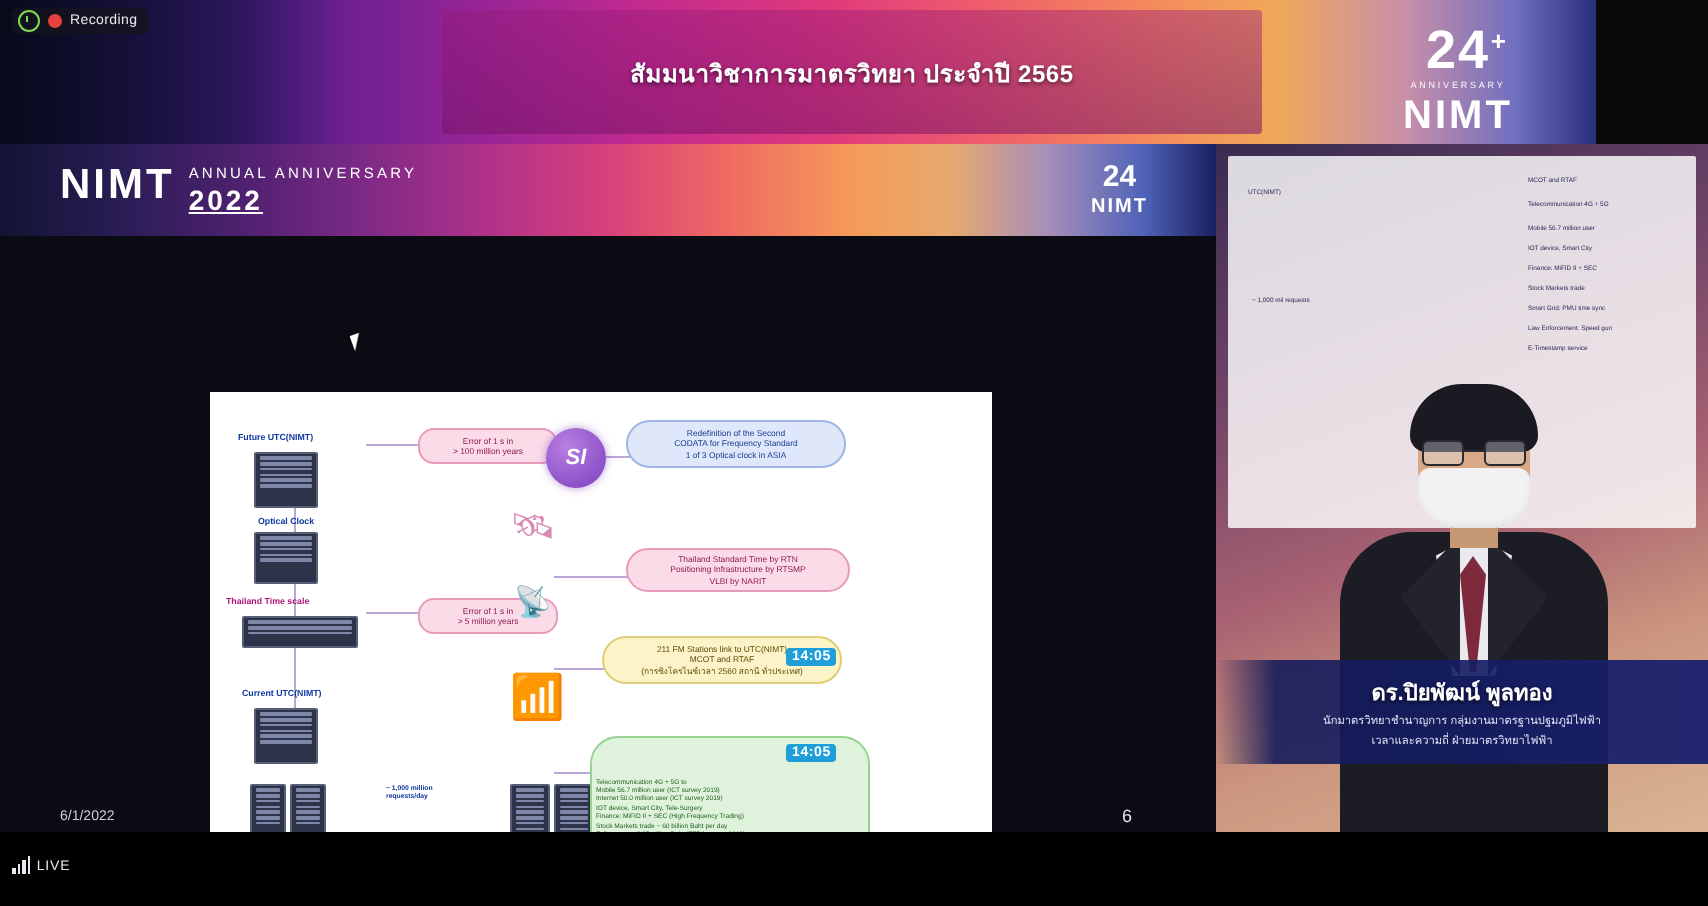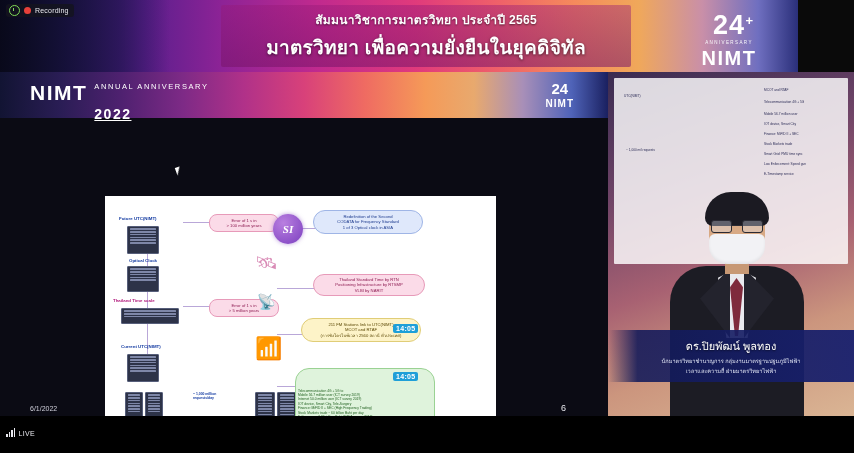--- a/index.html
+++ b/index.html
@@ -173,21 +173,21 @@
     padding-top: 1px;
   }
   .conf-top {
     font-size: 7.5px;
     letter-spacing: 1.6px;
   }
   .conf-year {
     font-size: 14px;
     font-weight: bold;
     letter-spacing: 1.5px;
-    margin-top: 16px;
+    margin-top: 2px;
     text-decoration: underline;
   }
   .slide-hdr-logo {
     position: absolute;
     right: 34px; top: 9px;
     color: #fff;
     text-align: center;
     line-height: 1;
   }
   .slide-hdr-24 {
@@ -477,21 +477,21 @@
     width: 246px; height: 52px;
     background: linear-gradient(90deg, rgba(14,20,70,0.0) 0%, rgba(18,26,90,0.88) 12%, rgba(24,32,110,0.95) 100%);
     display: flex;
     flex-direction: column;
     align-items: center;
     justify-content: center;
     gap: 2px;
   }
   .name-main {
     font-size: 11px;
-    font-weight: normal;
+    font-weight: bold;
     color: #ffffff;
     text-shadow: 0 1px 2px rgba(0,0,0,0.6);
   }
   .name-sub {
     font-size: 5.6px;
     color: #e2e6f5;
     text-align: center;
     line-height: 1.45;
   }
 
@@ -540,21 +540,20 @@
     <div class="top-banner-dark-left"></div>
 
     <div class="rec-pill">
       <span class="rec-clock"></span>
       <span class="rec-dot"></span>
       <span class="rec-text">Recording</span>
     </div>
 
     <div class="title-card">
       <div class="title-line1">สัมมนาวิชาการมาตรวิทยา ประจำปี 2565</div>
-      <div class="title-line2">มาตรวิทยา เพื่อความยั่งยืนในยุคดิจิทัล</div>
     </div>
 
     <div class="anniv-logo">
       <div class="anniv-24">
         <span>24</span>
         <span class="anniv-plus">+</span>
       </div>
       <div class="anniv-sub">ANNIVERSARY</div>
       <div class="anniv-nimt">NIMT</div>
     </div>
@@ -661,21 +660,21 @@
           <div class="slot"></div>
           <div class="slot"></div>
           <div class="slot"></div>
       </div>
 
       <div class="d-box d-pill d-cloud-pink" style="left:104px; top:18px; width:70px; height:18px; white-space:pre-line;">Error of 1 s in
 &gt; 100 million years</div>
       <div class="d-box d-pill d-cloud-pink" style="left:104px; top:103px; width:70px; height:18px; white-space:pre-line;">Error of 1 s in
 &gt; 5 million years</div>
 
-      <div class="d-circle-si" style="left:168px; top:18px;font-family:Liberation Serif, serif;">SI</div>
+      <div class="d-circle-si" style="left:168px; top:18px;">SI</div>
 
       <div class="d-sat" style="left:150px; top:58px;">🛰</div>
       <div class="d-dish" style="left:152px; top:98px;">📡</div>
       <div class="d-tower" style="left:150px; top:142px;">📶</div>
 
       <div class="d-box d-round d-cloud-blue" style="left:208px; top:14px; width:110px; height:24px; white-space:pre-line;">Redefinition of the Second
 CODATA for Frequency Standard
 1 of 3 Optical clock in ASIA</div>
       <div class="d-box d-round d-cloud-pink" style="left:208px; top:78px; width:112px; height:22px; white-space:pre-line;">Thailand Standard Time by RTN
 Positioning Infrastructure by RTSMP

